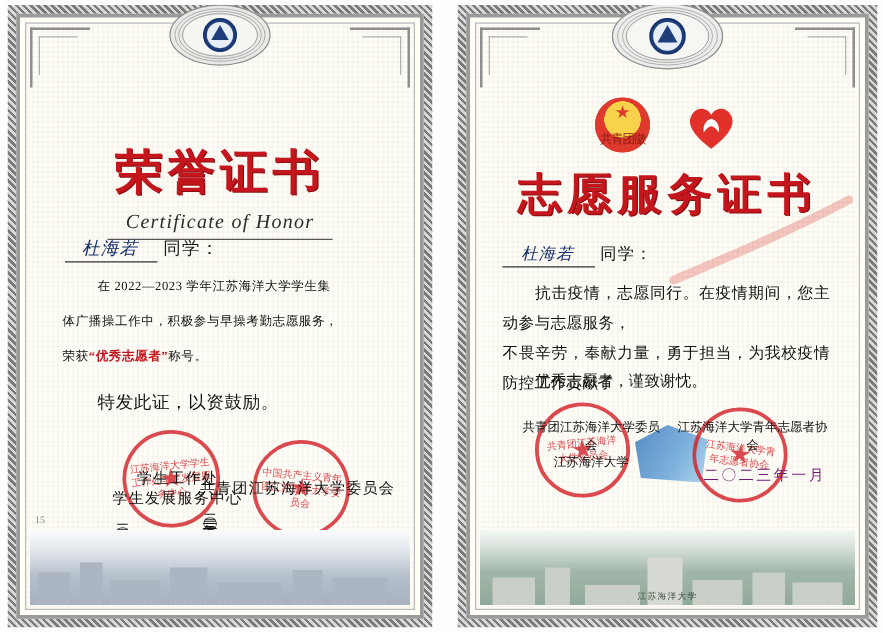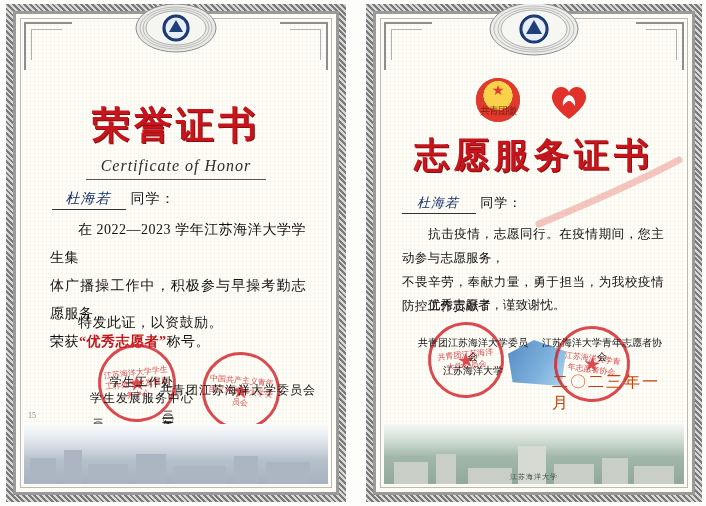--- a/index.html
+++ b/index.html
@@ -103,20 +103,21 @@
     left: 0; right: 0;
     text-align: center;
   }
   .l-title-cn {
     font-family: "DejaVu Serif", "Liberation Serif", serif;
     font-size: 38px;
     font-weight: bold;
     color: #c4161c;
     letter-spacing: 4px;
     text-shadow: 1px 1px 0 #8c0d10;
+    margin-top: 12px;
   }
   .l-title-en {
     margin-top: 6px;
     font-family: "Liberation Serif", serif;
     font-style: italic;
     font-size: 16px;
     color: #2c2c2c;
     letter-spacing: 1px;
   }
   .l-title-rule {
@@ -142,21 +143,21 @@
     padding: 0 6px 1px 4px;
     display: inline-block;
     min-width: 64px;
     text-align: center;
   }
   .l-body {
     position: absolute;
     top: 212px;
     left: 44px;
     width: 256px;
-    font-size: 14px;
+    font-size: 10px;
     line-height: 28px;
     color: #111;
     text-align: justify;
     letter-spacing: 0.5px;
   }
   .red-bold {
     color: #c4161c;
     font-weight: bold;
     margin-top: 40px;
   }
@@ -370,24 +371,24 @@
     text-align: center;
     font-size: 10px;
     line-height: 14px;
     color: #111;
   }
   .r-date {
     position: absolute;
     top: 368px;
     left: 186px;
     width: 120px;
-    text-align: left;
-    font-size: 16px;
+    text-align: center;
+    font-size: 12px;
     letter-spacing: 2px;
-    color: #c2410c;
+    color: #701a75;
   }
   .seal-r1 { top: 318px; left: 62px; width: 76px; height: 76px; }
   .seal-r2 { top: 322px; left: 188px; width: 76px; height: 76px; transform: rotate(7deg); }
   .seal-blue {
     position: absolute;
     top: 336px;
     left: 142px;
     width: 58px;
     height: 46px;
     background: linear-gradient(120deg, #2b6fb5 0%, #5ea0d8 60%, #9fcbe8 100%);

